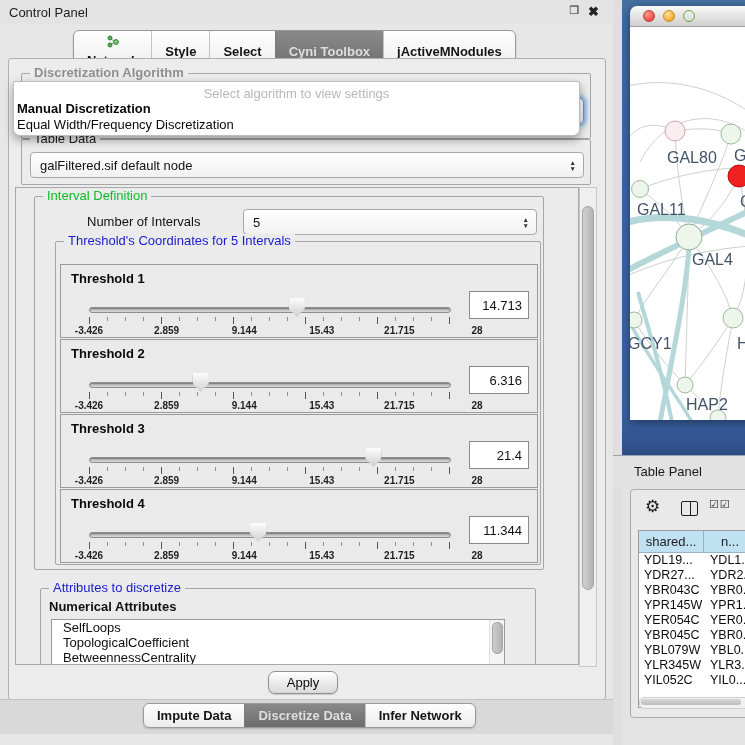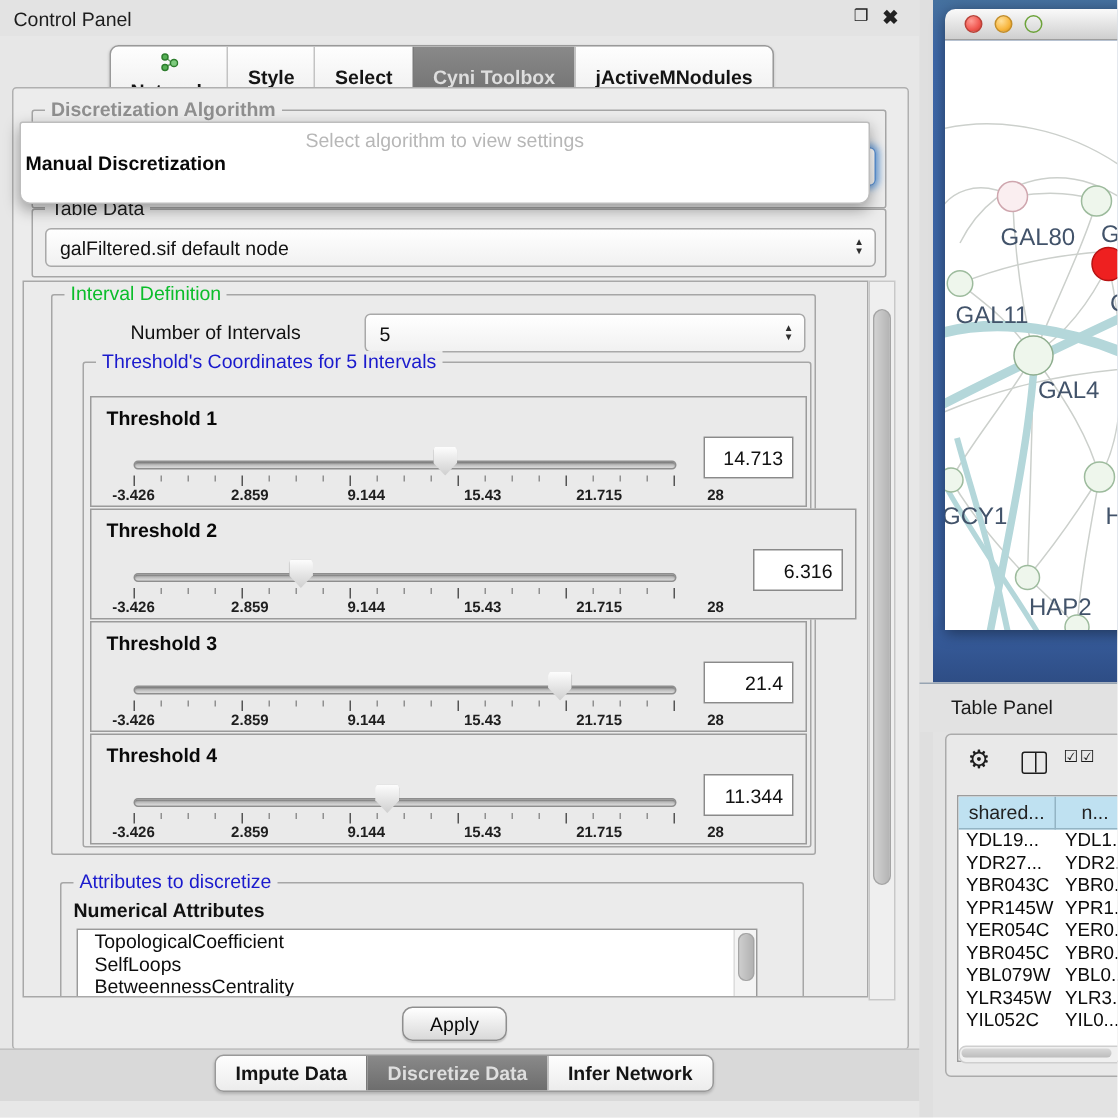--- a/index.html
+++ b/index.html
@@ -230,21 +230,21 @@
                   <span style="left: 0%;">-3.426</span>
                   <span style="left: 20%;">2.859</span>
                   <span style="left: 40%;">9.144</span>
                   <span style="left: 60%;">15.43</span>
                   <span style="left: 80%;">21.715</span>
                   <span style="left: 100%;">28</span>
                 </div>
               <input class="val-input" value="14.713" style="">
             </div>
 
-            <div class="tpanel" style="left:4px;top:97px;width:476px;height:72px;padding-left:33px;">
+            <div class="tpanel" style="left:4px;top:97px;width:476px;height:72px;">
               <span class="tlabel">Threshold 2</span>
               <div class="track"></div>
               <div class="thumbzone">
                   <div class="slider-thumb" style="left: calc(30.9998% - 8px);"></div>
                 </div>
               <div class="ticks">
                   <div class="tick major" style="left: 0%;"></div>
                   <div class="tick" style="left: 5%;"></div>
                   <div class="tick" style="left: 10%;"></div>
                   <div class="tick" style="left: 15%;"></div>
@@ -359,22 +359,22 @@
           </div>
         </div>
 
         <div class="group" style="left:24px;top:400px;width:494px;height:200px;background:#ebebeb;">
           <span class="gtitle plain" style="color:#1a1acd;background:#ebebeb;">Attributes to discretize</span>
           <span style="position:absolute;left:8px;top:10px;font-size:13px;font-weight:bold;">Numerical Attributes</span>
           <div class="list" style="left:10px;top:30px;width:452px;height:120px;">
             <div class="list-scroll">
                 <div class="list-thumb"></div>
               </div>
-          <div class="list-item">TopologicalCoefficient</div>
-              <div class="list-item">SelfLoops</div>
+          <div class="list-item">SelfLoops</div>
+              <div class="list-item">TopologicalCoefficient</div>
               <div class="list-item">BetweennessCentrality</div>
             </div>
         </div>
       </div>
 
       <div class="vscroll">
           <div class="vthumb"></div>
         </div>
 
       <div class="btn" style="left:259px;top:612px;width:68px;height:21px;">Apply</div>
@@ -389,20 +389,21 @@
           <span>Discretize Data</span>
         </div>
       <div class="tab">
           <span>Infer Network</span>
         </div>
     </div>
 
     <div class="popup">
       <div class="hint">Select algorithm to view settings</div>
       <div class="opt b">Manual Discretization</div>
+      <div class="opt n">Equal Width/Frequency Discretization</div>
     </div>
   </div>
 
   <div class="divider"></div>
 
   <div class="desktop">
     <div class="macwin">
       <div class="mactitle">
         <span class="light" style="background:radial-gradient(circle at 35% 30%,#ff9d95,#f05750 60%,#c0392b);border:1px solid #ba4138;"></span>
         <span class="light" style="background:radial-gradient(circle at 35% 30%,#ffe09a,#f8b63e 60%,#d18b14);border:1px solid #c38e2a;"></span>

